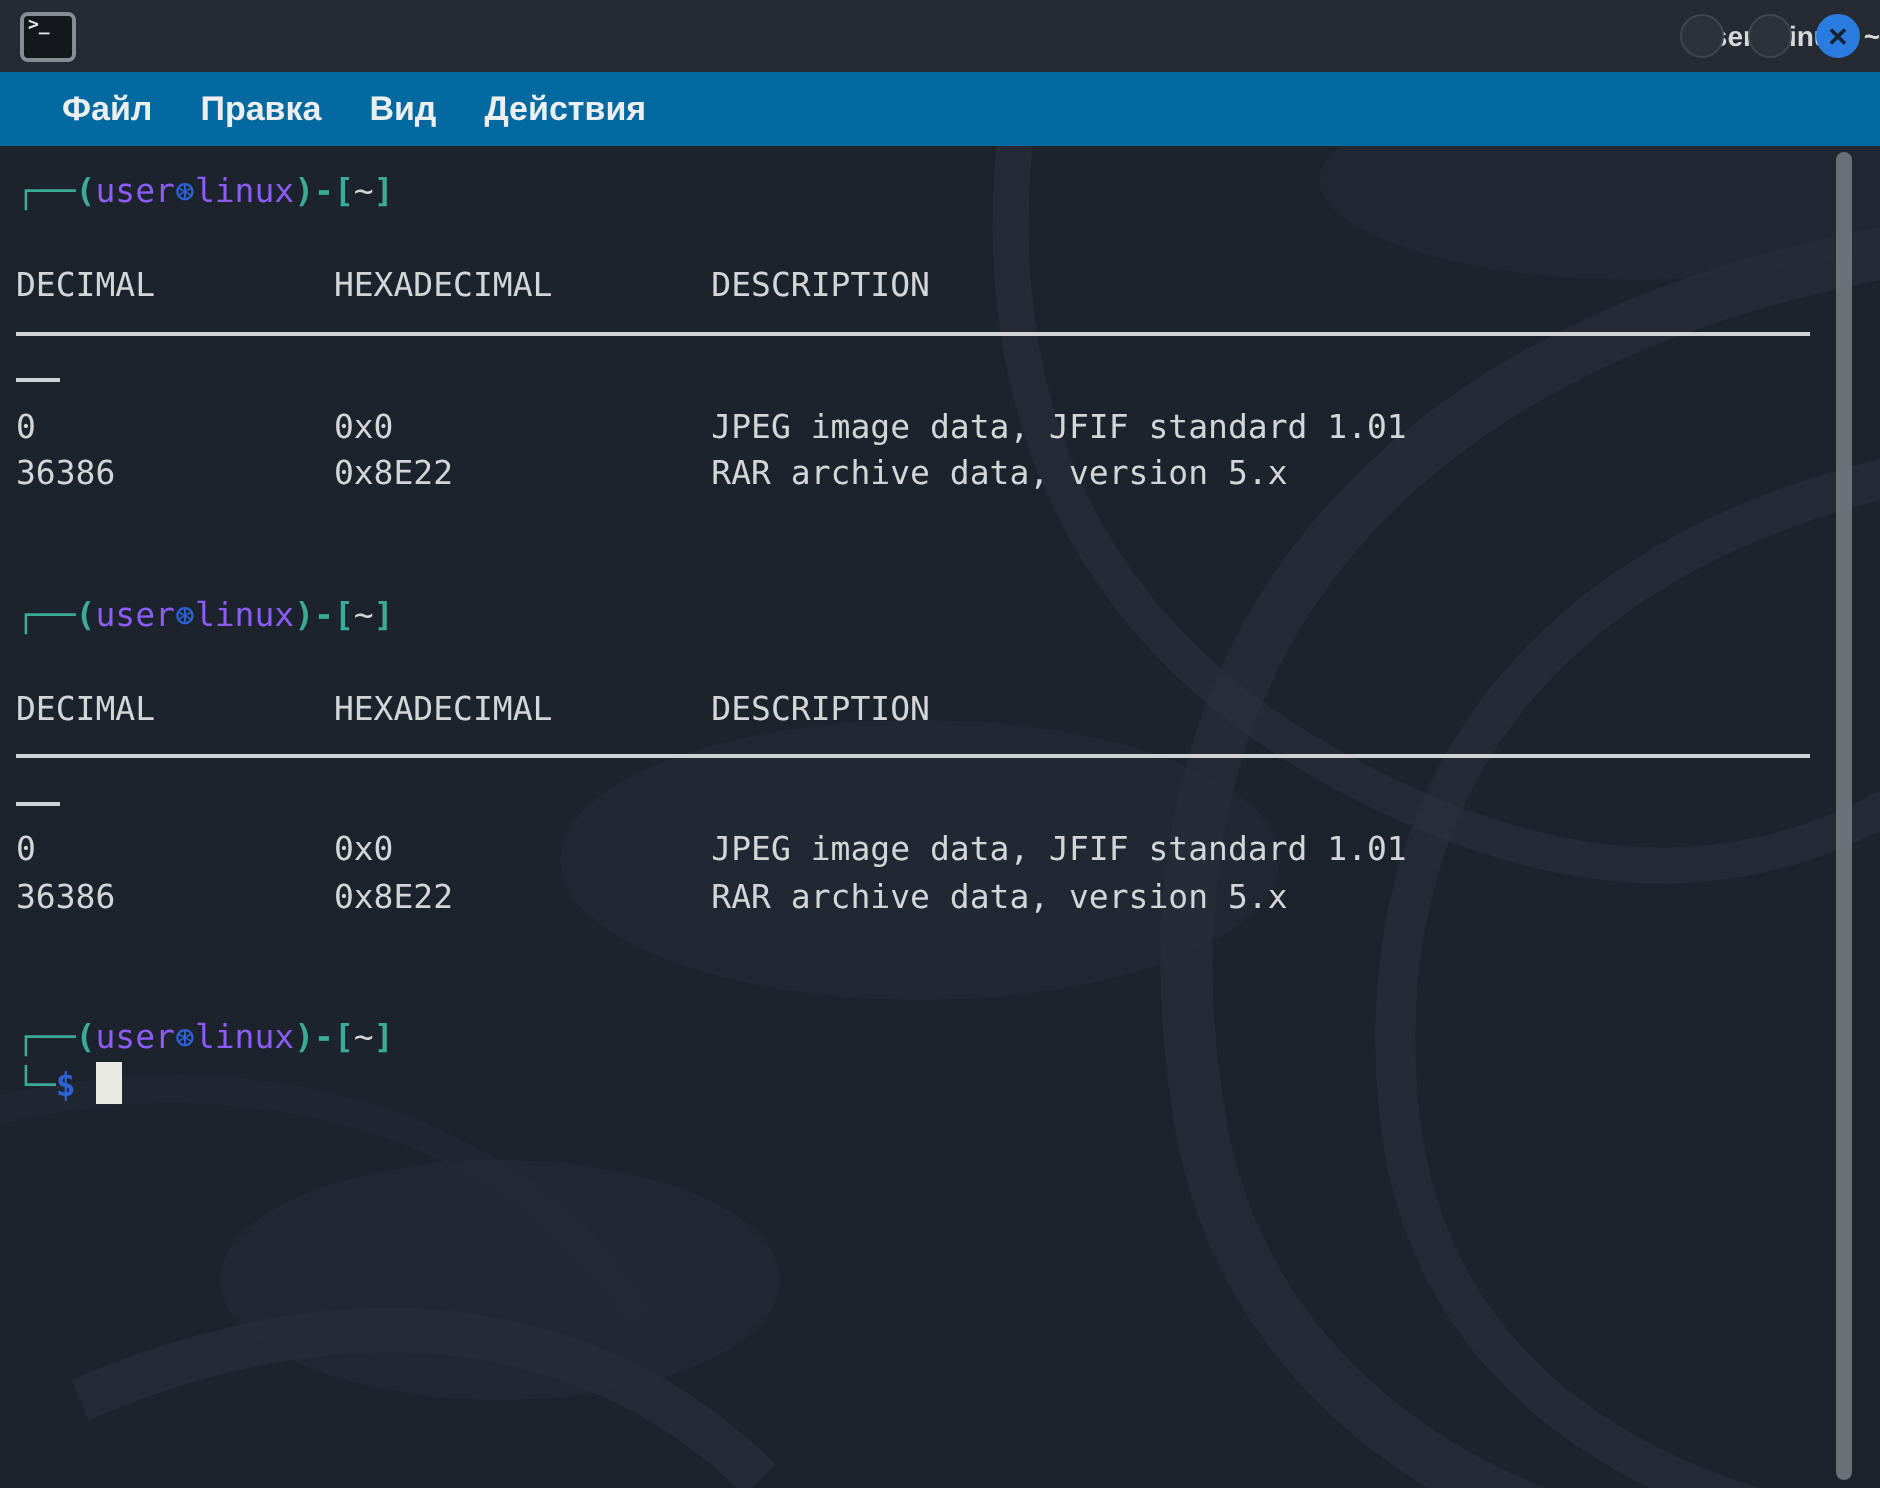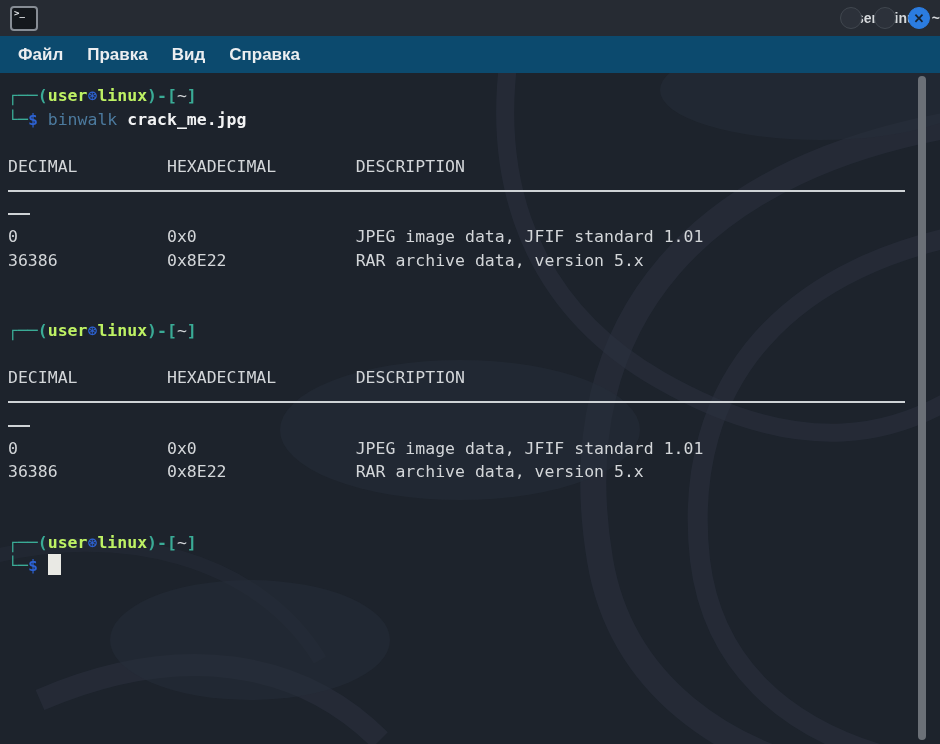--- a/index.html
+++ b/index.html
@@ -29,37 +29,37 @@
     width:22px;height:22px;border-radius:50%;
     background:#2c313a;border:1px solid #41474f;box-sizing:border-box;
   }
   .wbtn.close{
     background:#2b7ce0;border-color:#2b7ce0;color:#16222f;
     display:flex;align-items:center;justify-content:center;
     font-size:13px;font-weight:bold;line-height:1;
   }
   
   .menubar{
-    position:relative;z-index:2;height:37px;background:#0c4a6e;
-    display:flex;align-items:center;padding:0 8px;gap:4px;
+    position:relative;z-index:2;height:37px;background:#0369a1;
+    display:flex;align-items:center;padding:0 21px;gap:4px;
   }
   .menu-item{
     color:#eceef0;font-size:17px;font-weight:bold;padding:4px 10px;
     white-space:nowrap;cursor:default;
   }
   
   .terminal{
     position:relative;z-index:1;padding:11px 8px 0 8px;
     font-family:"DejaVu Sans Mono","DejaVu Sans",monospace;
     font-size:16.5px;line-height:23.5px;color:#d3d6d9;
   }
   .tline{white-space:pre;height:23.5px;}
   .seg{white-space:pre;}
   .fr{color:#3aab96;font-weight:bold;}
-  .us{color:#bef264;font-weight:bold;margin-top:16px;}
+  .us{color:#8b5cf6;font-weight:normal;margin-top:16px;}
   .at{color:#2d62d2;}
   .pr{color:#2d62d2;font-weight:bold;}
   .cmd{color:#4c7a9e;}
   .opt{color:#40917f;}
   .arg{color:#f2f3f4;font-weight:bold;}
   .tx{color:#d3d6d9;}
   .rule-full{
     display:inline-block;width:897px;height:2px;background:#cfd3d6;
     vertical-align:middle;
   }
@@ -109,26 +109,25 @@
         <div class="wbtn"></div>
         <div class="wbtn"></div>
         <div class="wbtn close">✕</div>
       </div>
   </div>
 
   <div class="menubar">
       <div class="menu-item">Файл</div>
       <div class="menu-item">Правка</div>
       <div class="menu-item">Вид</div>
-      <div class="menu-item">Справка</div>
+      <div class="menu-item">Действия</div>
     </div>
 
   <div class="terminal">
       <div class="tline"><span class="seg fr">┌──(</span><span class="seg us">user</span><span class="seg at">⊛</span><span class="seg us">linux</span><span class="seg fr">)-[</span><span class="seg tx">~</span><span class="seg fr">]</span></div>
-      <div class="tline"><span class="seg fr">└─</span><span class="seg pr">$</span><span class="seg tx"> </span><span class="seg cmd">binwalk </span><span class="seg arg">crack_me.jpg</span></div>
       <div class="tline"> </div>
       <div class="tline"><span class="seg tx">DECIMAL         HEXADECIMAL        DESCRIPTION</span></div>
       <div class="tline"><span class="seg rule-full"></span></div>
       <div class="tline"><span class="seg rule-short"></span></div>
       <div class="tline"><span class="seg tx">0               0x0                JPEG image data, JFIF standard 1.01</span></div>
       <div class="tline"><span class="seg tx">36386           0x8E22             RAR archive data, version 5.x</span></div>
       <div class="tline"> </div>
       <div class="tline"> </div>
       <div class="tline"><span class="seg fr">┌──(</span><span class="seg us">user</span><span class="seg at">⊛</span><span class="seg us">linux</span><span class="seg fr">)-[</span><span class="seg tx">~</span><span class="seg fr">]</span></div>
       <div class="tline"> </div>

